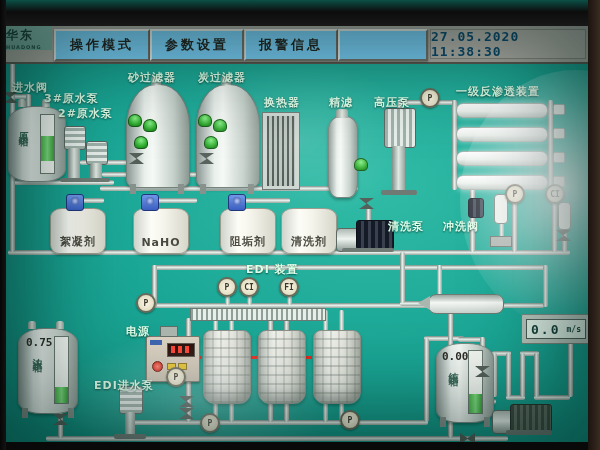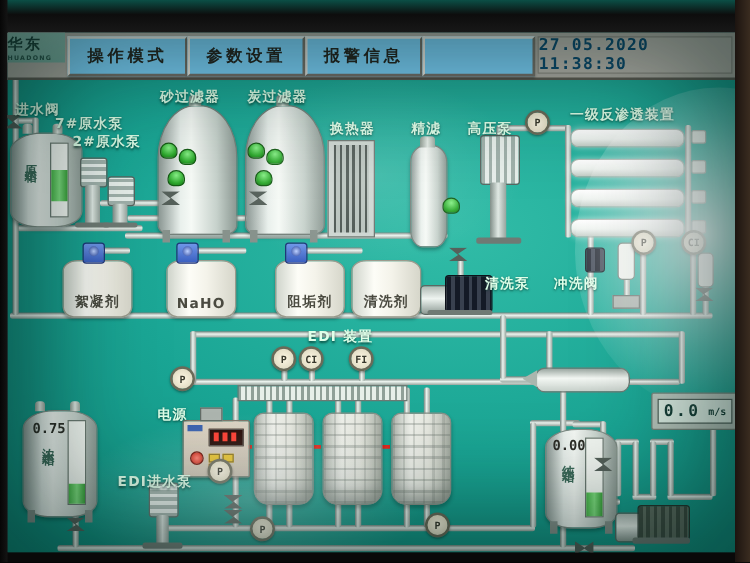--- a/index.html
+++ b/index.html
@@ -335,21 +335,21 @@
   <div class="gauge" style="left:545px;top:184px">CI</div>
   <div class="gauge" style="left:136px;top:293px">P</div>
   <div class="gauge" style="left:217px;top:277px">P</div>
   <div class="gauge" style="left:239px;top:277px">CI</div>
   <div class="gauge" style="left:279px;top:277px">FI</div>
   <div class="gauge" style="left:166px;top:367px">P</div>
   <div class="gauge" style="left:200px;top:413px">P</div>
   <div class="gauge" style="left:340px;top:410px">P</div>
 
   <div class="lbl" style="left:12px;top:80px">进水阀</div>
-  <div class="lbl" style="left:44px;top:91px">7#原水泵</div>
+  <div class="lbl" style="left:44px;top:91px">3#原水泵</div>
   <div class="lbl" style="left:58px;top:106px">2#原水泵</div>
   <div class="lbl" style="left:128px;top:70px">砂过滤器</div>
   <div class="lbl" style="left:198px;top:70px">炭过滤器</div>
   <div class="lbl" style="left:264px;top:95px">换热器</div>
   <div class="lbl" style="left:329px;top:95px">精滤</div>
   <div class="lbl" style="left:374px;top:95px">高压泵</div>
   <div class="lbl" style="left:456px;top:84px">一级反渗透装置</div>
   <div class="lbl" style="left:388px;top:219px">清洗泵</div>
   <div class="lbl" style="left:443px;top:219px">冲洗阀</div>
   <div class="lbl" style="left:246px;top:262px">EDI 装置</div>

